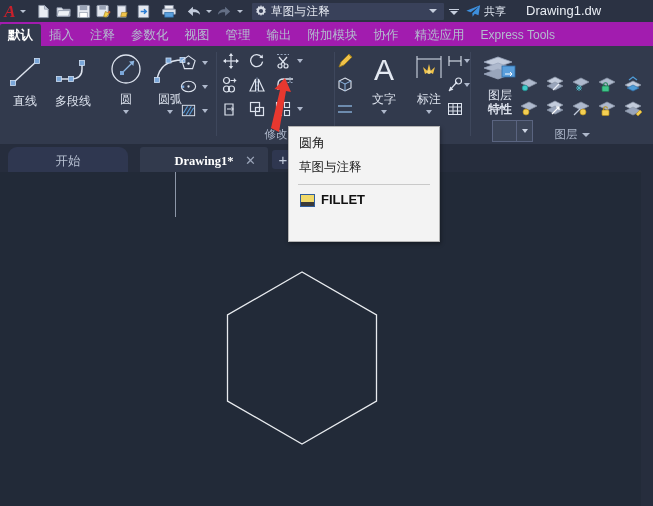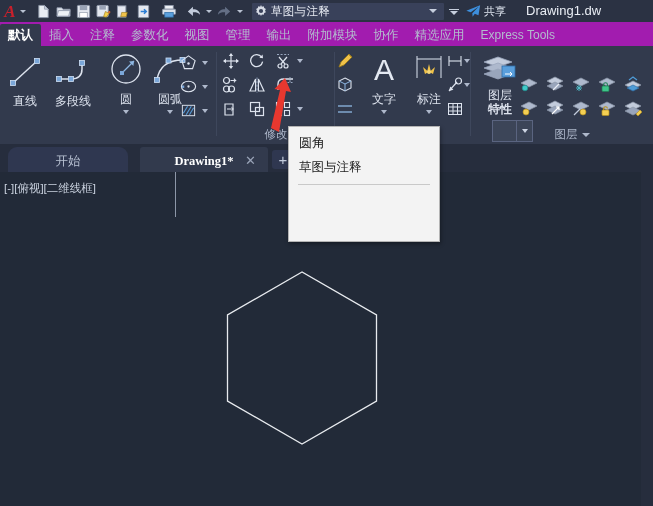--- a/index.html
+++ b/index.html
@@ -618,31 +618,40 @@
   </div>
 
   <svg class="arrow-svg" width="50" height="60" viewBox="0 0 50 60">
     <path d="M30 2 L36 16 L31 15 L24 56 L16 52 L25 14 L19.5 13 Z" fill="#e8382f"></path>
   </svg>
 
   <div class="tooltip">
     <div class="tt-title">圆角</div>
     <div class="tt-desc">草图与注释</div>
     <div class="tt-div"></div>
+    <div class="tt-cmdrow">
+      <span class="tt-cmdicon">
+        <svg width="15" height="13" viewBox="0 0 15 13">
+            <rect x="0" y="0" width="15" height="13" fill="#2f5d9e"></rect>
+            <rect x="1" y="1" width="13" height="7" fill="#f0d96a"></rect>
+            <rect x="1" y="8" width="13" height="4" fill="#3a3a3a"></rect>
+          </svg>
+      </span>
+      <span class="tt-cmd">FILLET</span>
+    </div>
   </div>
 
   <div class="doctabs">
     <div class="dtab start">开始</div>
     <div class="dtab active">Drawing1*</div>
     <div class="dtab-close">✕</div>
     <div class="dtab-plus">+</div>
   </div>
 
   <div class="canvas">
-    <div class="vplabel">[-][俯视][二维线框]</div>
     <div class="crosshair-v"></div>
     <svg class="hexsvg" width="653" height="334">
       <polygon id="hexpoly" fill="none" stroke="#e8ebef" stroke-width="1.3" points="302.0,100.0 227.5,143.0 227.5,229.0 302.0,272.0 376.5,229.0 376.5,143.0"></polygon>
     </svg>
     <div class="vscroll"></div>
   </div>
 
 </div>
 
 </body></html>

